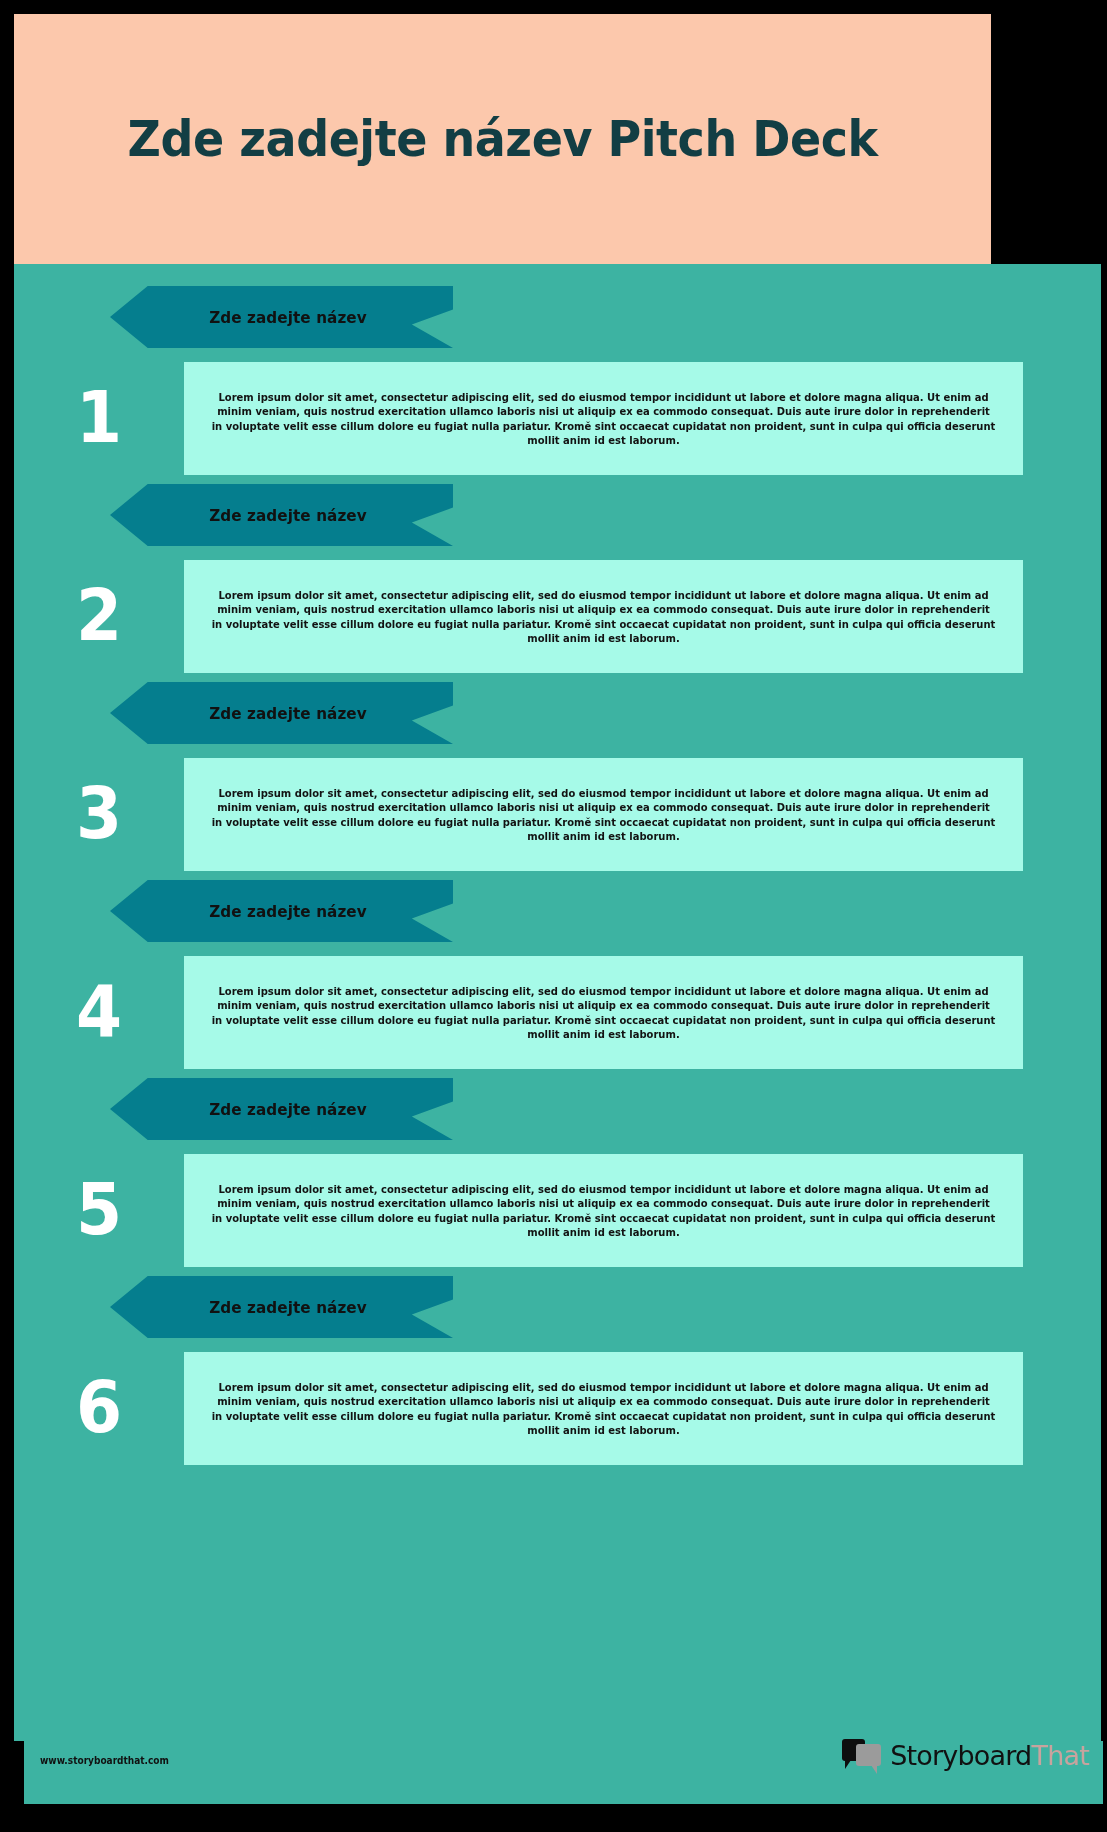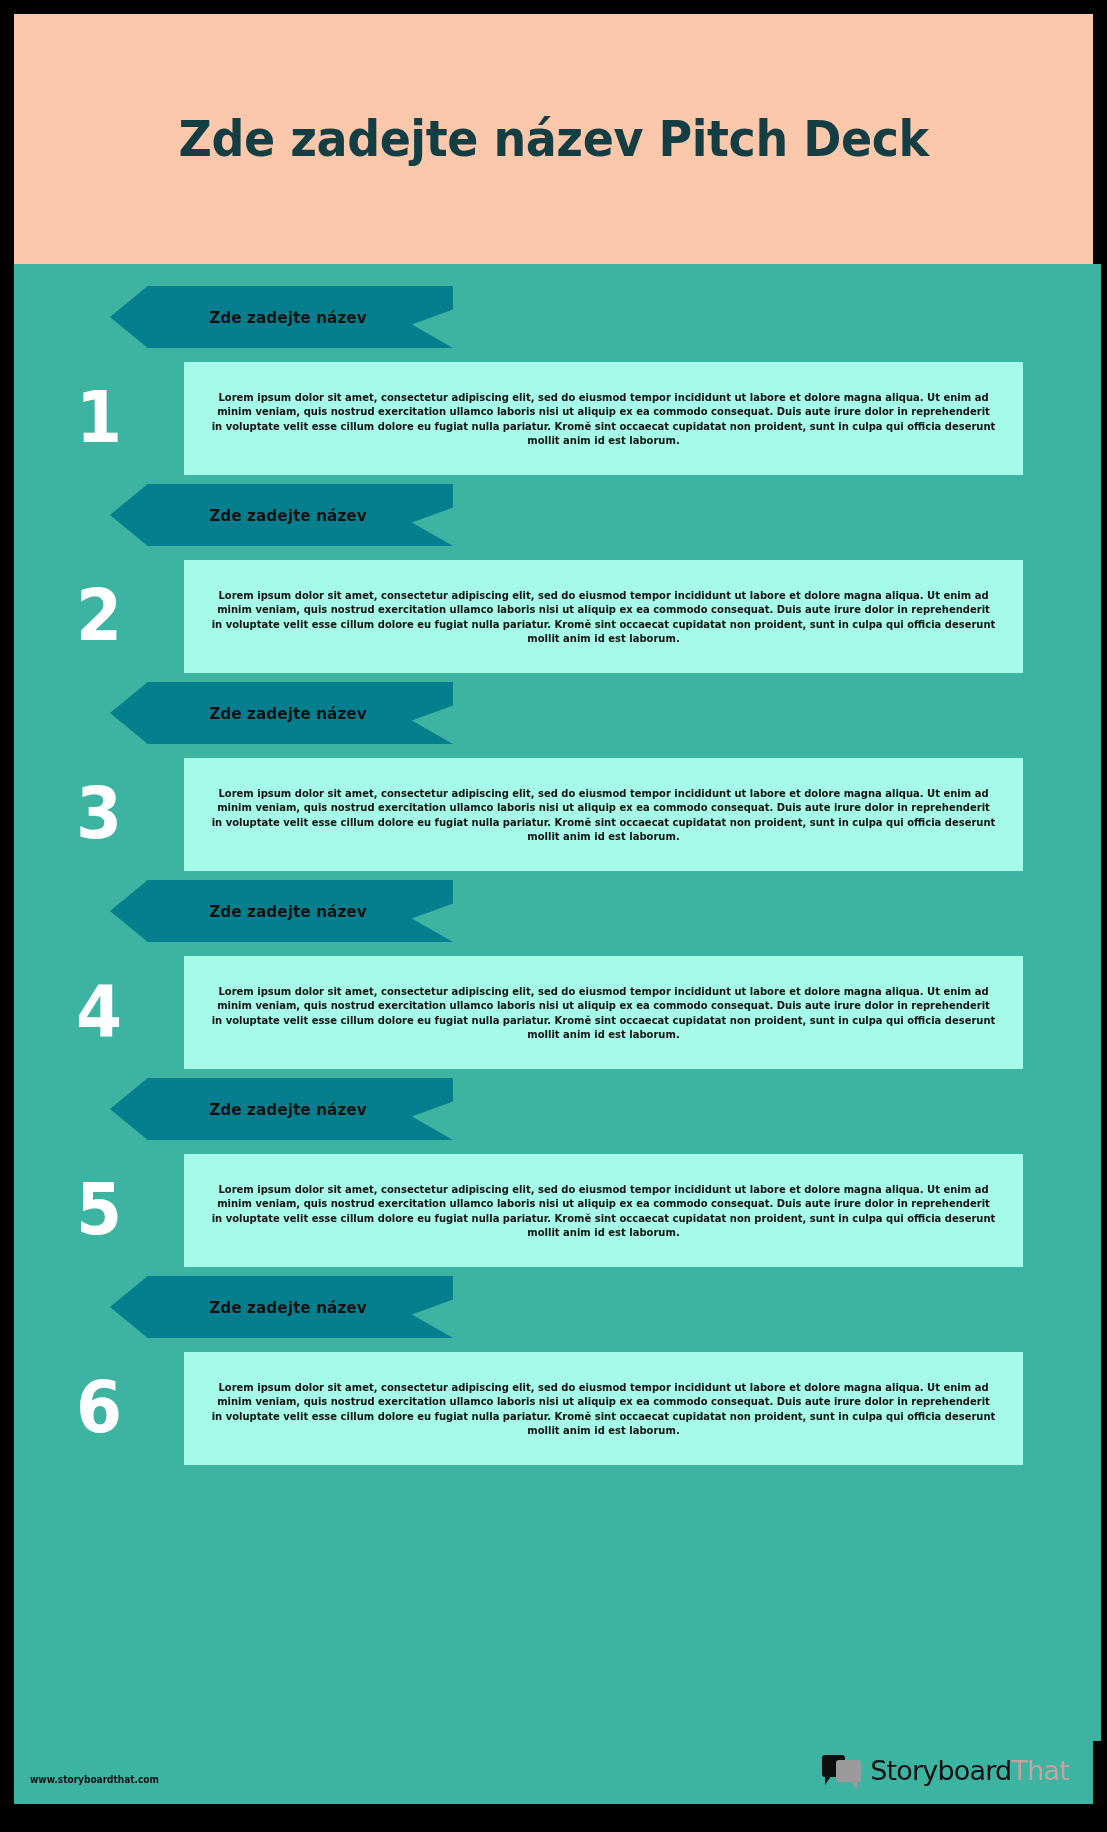--- a/index.html
+++ b/index.html
@@ -17,21 +17,21 @@
     height: 1832px;
     background: #000000;
     overflow: hidden;
   }
 
   
   .header {
     position: absolute;
     left: 14px;
     top: 14px;
-    width: 1079px;
+    width: 977px;
     height: 250px;
     background: #FCC8AC;
     display: flex;
     align-items: center;
     justify-content: center;
   }
 
   .header-title {
     font-family: "DejaVu Sans", sans-serif;
     font-weight: bold;
@@ -129,29 +129,29 @@
     font-size: 10.3px;
     line-height: 1.38;
     color: #121212;
     text-align: center;
     transform: scaleX(0.97);
   }
 
   
   .footer {
     position: absolute;
-    left: 14px;
+    left: 24px;
     top: 1741px;
     width: 1079px;
     height: 63px;
     background: #3DB3A2;
     display: flex;
-    align-items: center;
+    align-items: flex-start;
     justify-content: space-between;
-    padding: 0 24px 0 16px;
+    padding: 0 14px 0 16px;
   }
 
   .footer-url {
     font-family: "DejaVu Sans", sans-serif;
     font-weight: bold;
     font-size: 10px;
     color: #111111;
     transform: scaleX(0.9);
     transform-origin: left center;
     margin-top: 14px;

